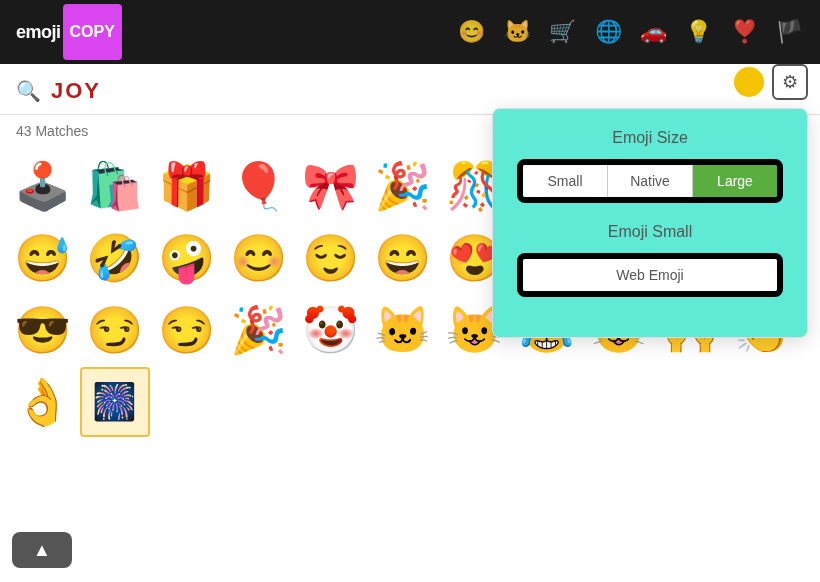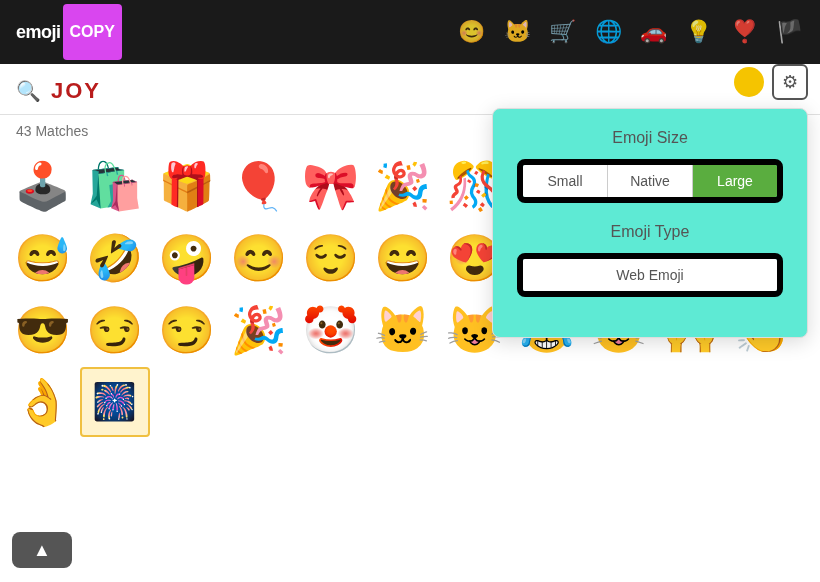--- a/index.html
+++ b/index.html
@@ -288,21 +288,21 @@
     </div>
 </div>
 
 <div id="settings-panel">
   <div class="settings-section-title">Emoji Size</div>
   <div class="btn-group">
     <button class="btn-group-btn">Small</button>
     <button class="btn-group-btn">Native</button>
     <button class="btn-group-btn active">Large</button>
   </div>
-  <div class="settings-section-title">Emoji Type</div>
+  <div class="settings-section-title">Emoji Small</div>
   <div class="btn-group">
     <button class="btn-group-btn">Web Emoji</button>
   </div>
 </div>
 
 <button id="scroll-top-btn">
   <span>▲</span>
 </button>
 
 </body></html>

